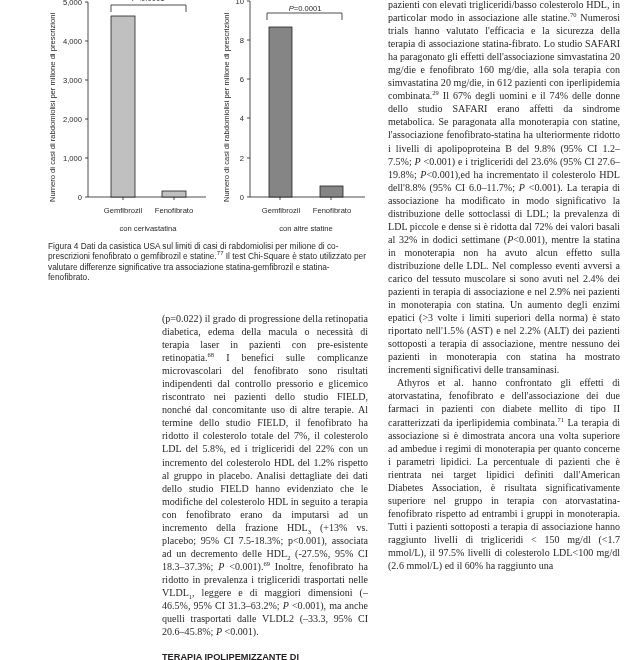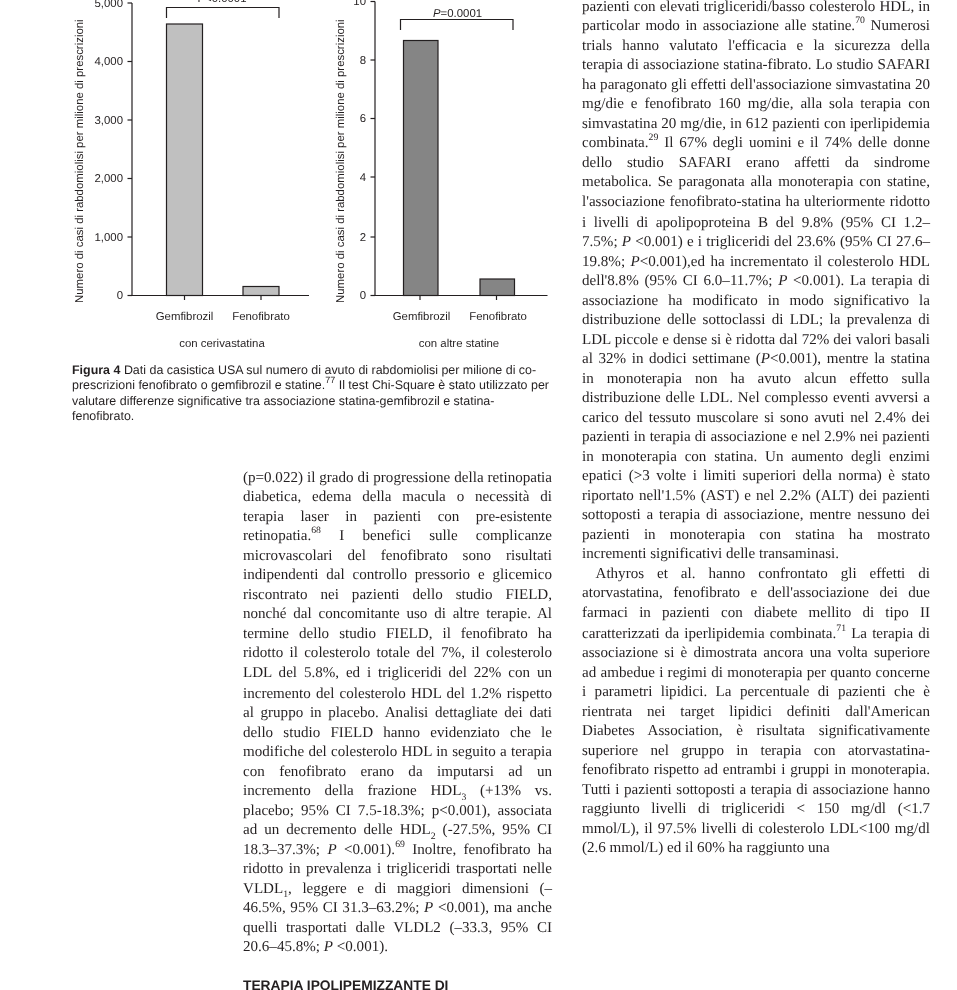--- a/index.html
+++ b/index.html
@@ -1,19 +1,19 @@
 <!DOCTYPE html>
 <html><head>
 <meta charset="utf-8">
 <style>
   html, body { margin:0; padding:0; }
   body { width:638px; height:660px; background:#ffffff; position:relative; overflow:hidden; color:#231f20; }
   .chart { position:absolute; top:0; left:0; }
   .caption { position:absolute; left:48px; top:241px; width:318px; font-family:"Liberation Sans", sans-serif; font-size:8.3px; line-height:10.4px; color:#231f20; }
-  .caption b { font-weight:bold; }
+  .caption b { font-weight:normal; }
   .caption sup { font-size:6px; line-height:0; }
   .col { position:absolute; font-family:"Liberation Serif", serif; font-size:10.05px; line-height:13.05px; color:#231f20; text-align:justify; }
   .col p { margin:0; }
   .col p.indent { text-indent:9px; }
   .col sup { font-size:6.5px; line-height:0; }
   .col sub { font-size:6.5px; line-height:0; }
   .right-col { left:388px; top:-2px; width:232px; }
   .mid-col { left:162px; top:312px; width:206px; }
   .section-heading { font-family:"Liberation Sans", sans-serif; font-weight:bold; font-size:9.2px; line-height:12px; margin-top:13px; color:#231f20; text-align:left; }
   svg text { font-family:"Liberation Sans", sans-serif; fill:#231f20; }
@@ -86,21 +86,21 @@
     <rect x="269" y="27" width="23" height="170" fill="#858585" stroke="#231f20" stroke-width="0.8"></rect>
     <rect x="320" y="186" width="23" height="11" fill="#858585" stroke="#231f20" stroke-width="0.8"></rect>
     <g font-size="7.6" text-anchor="middle">
       <text x="281" y="213">Gemfibrozil</text>
       <text x="332" y="213">Fenofibrato</text>
       <text x="306" y="231">con altre statine</text>
     </g>
   </g>
 </svg>
 
-<div class="caption"><b>Figura 4</b><span> Dati da casistica USA sul numero di avuto di rabdomiolisi per milione di co-prescrizioni fenofibrato o gemfibrozil e statine.</span><sup>77</sup><span> Il test Chi-Square è stato utilizzato per valutare differenze significative tra associazione statina-gemfibrozil e statina-fenofibrato.</span></div>
+<div class="caption"><b>Figura 4</b><span> Dati da casistica USA sul limiti di casi di rabdomiolisi per milione di co-prescrizioni fenofibrato o gemfibrozil e statine.</span><sup>77</sup><span> Il test Chi-Square è stato utilizzato per valutare differenze significative tra associazione statina-gemfibrozil e statina-fenofibrato.</span></div>
 
 <div class="col mid-col">
   <p><span>(p=0.022) il grado di progressione della retinopatia diabetica, edema della macula o necessità di terapia laser in pazienti con pre-esistente retinopatia.</span><sup>68</sup><span> I benefici sulle complicanze microvascolari del fenofibrato sono risultati indipendenti dal controllo pressorio e glicemico riscontrato nei pazienti dello studio FIELD, nonché dal concomitante uso di altre terapie.  Al termine dello studio FIELD, il fenofibrato ha ridotto il colesterolo totale del 7%, il colesterolo LDL del 5.8%, ed i trigliceridi del 22% con un incremento del colesterolo HDL del 1.2% rispetto al gruppo in placebo. Analisi dettagliate dei dati dello studio FIELD hanno evidenziato che le modifiche del colesterolo HDL in seguito a terapia con fenofibrato erano da imputarsi ad un incremento della frazione HDL</span><sub>3</sub><span> (+13% vs. placebo; 95% CI 7.5-18.3%; p&lt;0.001), associata ad un decremento delle HDL</span><sub>2</sub><span> (-27.5%, 95% CI 18.3–37.3%; </span><i>P</i><span> &lt;0.001).</span><sup>69</sup><span> Inoltre, fenofibrato ha ridotto in prevalenza i trigliceridi trasportati nelle VLDL</span><sub>1</sub><span>, leggere e di maggiori dimensioni (–46.5%, 95% CI 31.3–63.2%; </span><i>P</i><span> &lt;0.001), ma anche quelli trasportati dalle VLDL2 (–33.3, 95% CI 20.6–45.8%; </span><i>P</i><span> &lt;0.001).</span></p>
   <div class="section-heading">TERAPIA IPOLIPEMIZZANTE DI ASSOCIAZIONE</div>
 
 </div>
 
 <div class="col right-col">
   <p><span>pazienti con elevati trigliceridi/basso colesterolo HDL, in particolar modo in associazione alle statine.</span><sup>70</sup><span> Numerosi trials hanno valutato l'efficacia e la sicurezza della terapia di associazione statina-fibrato. Lo studio SAFARI ha paragonato gli effetti dell'associazione simvastatina 20 mg/die e fenofibrato 160 mg/die, alla sola terapia con simvastatina 20 mg/die, in 612 pazienti con iperlipidemia combinata.</span><sup>29</sup><span> Il 67% degli uomini e il 74% delle donne dello studio SAFARI erano affetti da sindrome metabolica. Se paragonata alla monoterapia con statine, l'associazione fenofibrato-statina ha ulteriormente ridotto i livelli di apolipoproteina B del 9.8% (95% CI 1.2–7.5%; </span><i>P</i><span> &lt;0.001) e i trigliceridi del 23.6% (95% CI 27.6–19.8%; </span><i>P</i><span>&lt;0.001),ed ha incrementato il colesterolo HDL dell'8.8% (95% CI 6.0–11.7%; </span><i>P</i><span> &lt;0.001). La terapia di associazione ha modificato in modo significativo la distribuzione delle sottoclassi di LDL; la prevalenza di LDL piccole e dense si è ridotta dal 72% dei valori basali al 32% in dodici settimane (</span><i>P</i><span>&lt;0.001), mentre la statina in monoterapia non ha avuto alcun effetto sulla distribuzione delle LDL. Nel complesso eventi avversi a carico del tessuto muscolare si sono avuti nel 2.4% dei pazienti in terapia di associazione e nel 2.9% nei pazienti in monoterapia con statina. Un aumento degli enzimi epatici (&gt;3 volte i limiti superiori della norma) è stato riportato nell'1.5% (AST) e nel 2.2% (ALT) dei pazienti sottoposti a terapia di associazione, mentre nessuno dei pazienti in monoterapia con statina ha mostrato incrementi significativi delle transaminasi.</span></p>
   <p class="indent"><span>Athyros et al. hanno confrontato gli effetti di atorvastatina, fenofibrato e dell'associazione dei due farmaci in pazienti con diabete mellito di tipo II caratterizzati da iperlipidemia combinata.</span><sup>71</sup><span> La terapia di associazione si è dimostrata ancora una volta superiore ad ambedue i regimi di monoterapia per quanto concerne i parametri lipidici. La percentuale di pazienti che è rientrata nei target lipidici definiti dall'American Diabetes Association, è risultata significativamente superiore nel gruppo in terapia con atorvastatina-fenofibrato rispetto ad entrambi i gruppi in monoterapia. Tutti i pazienti sottoposti a terapia di associazione hanno raggiunto livelli di trigliceridi &lt; 150 mg/dl (&lt;1.7 mmol/L), il 97.5% livelli di colesterolo LDL&lt;100 mg/dl (2.6 mmol/L) ed il 60% ha raggiunto una</span></p>

